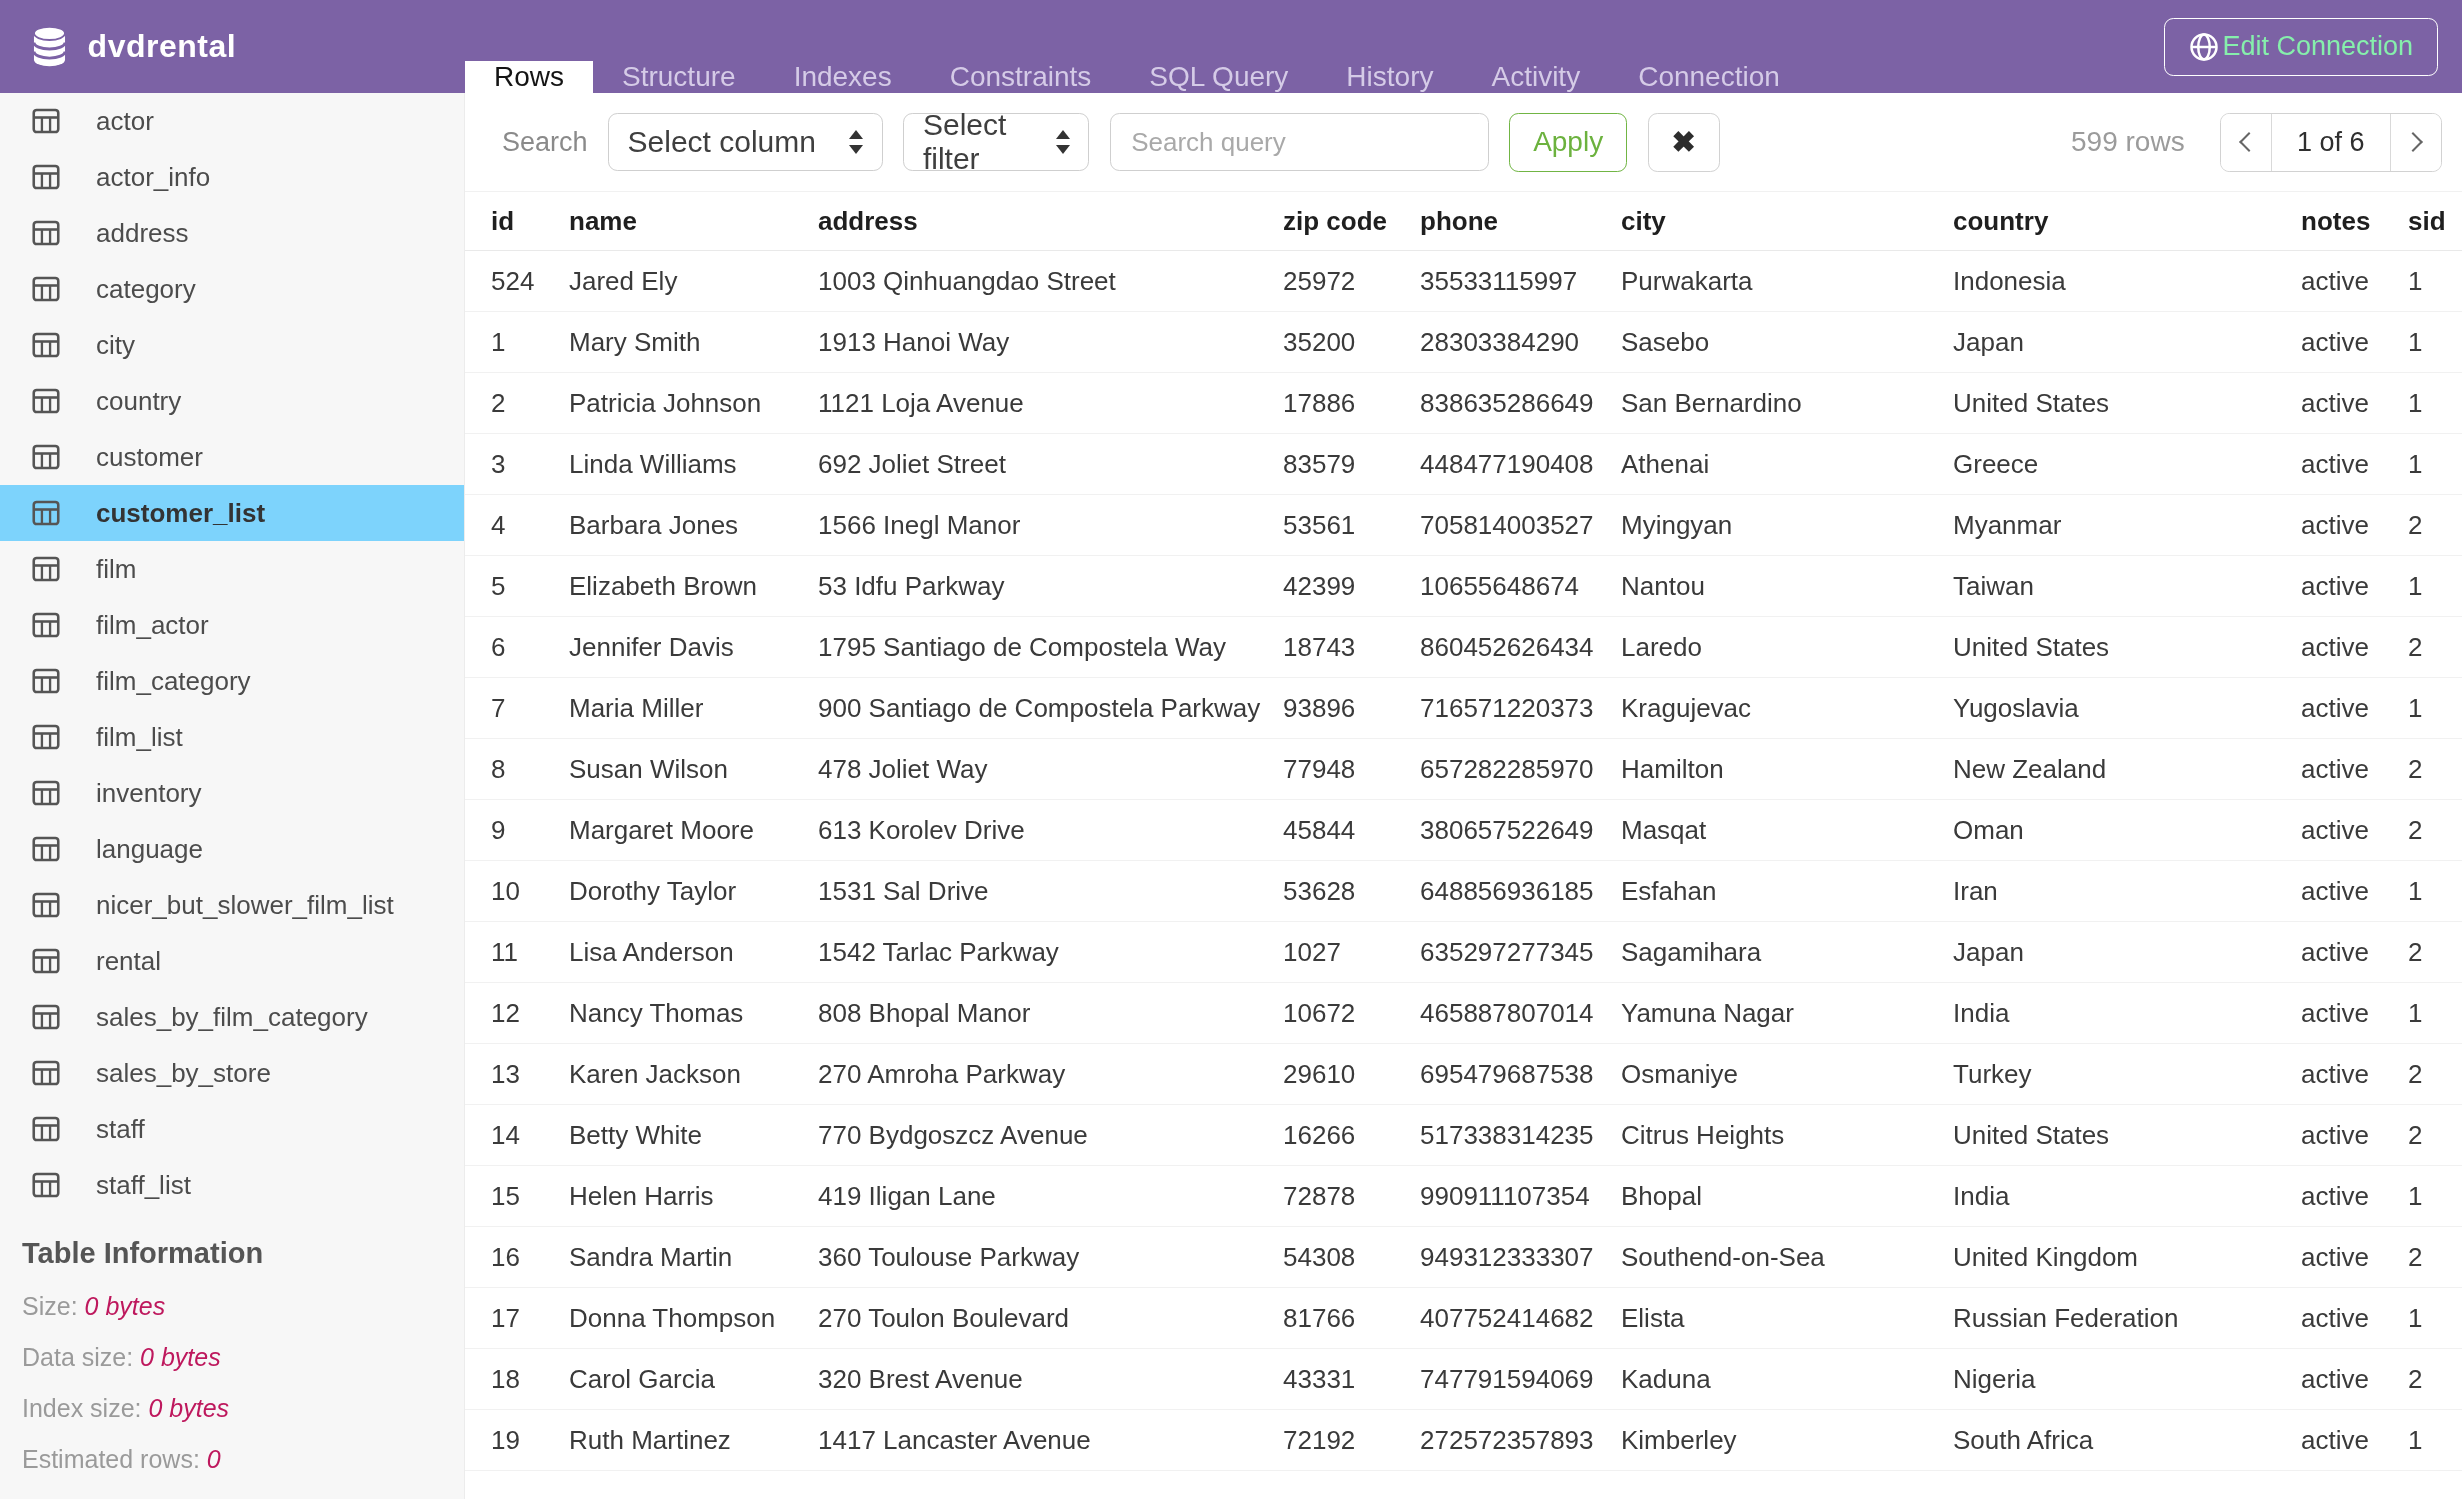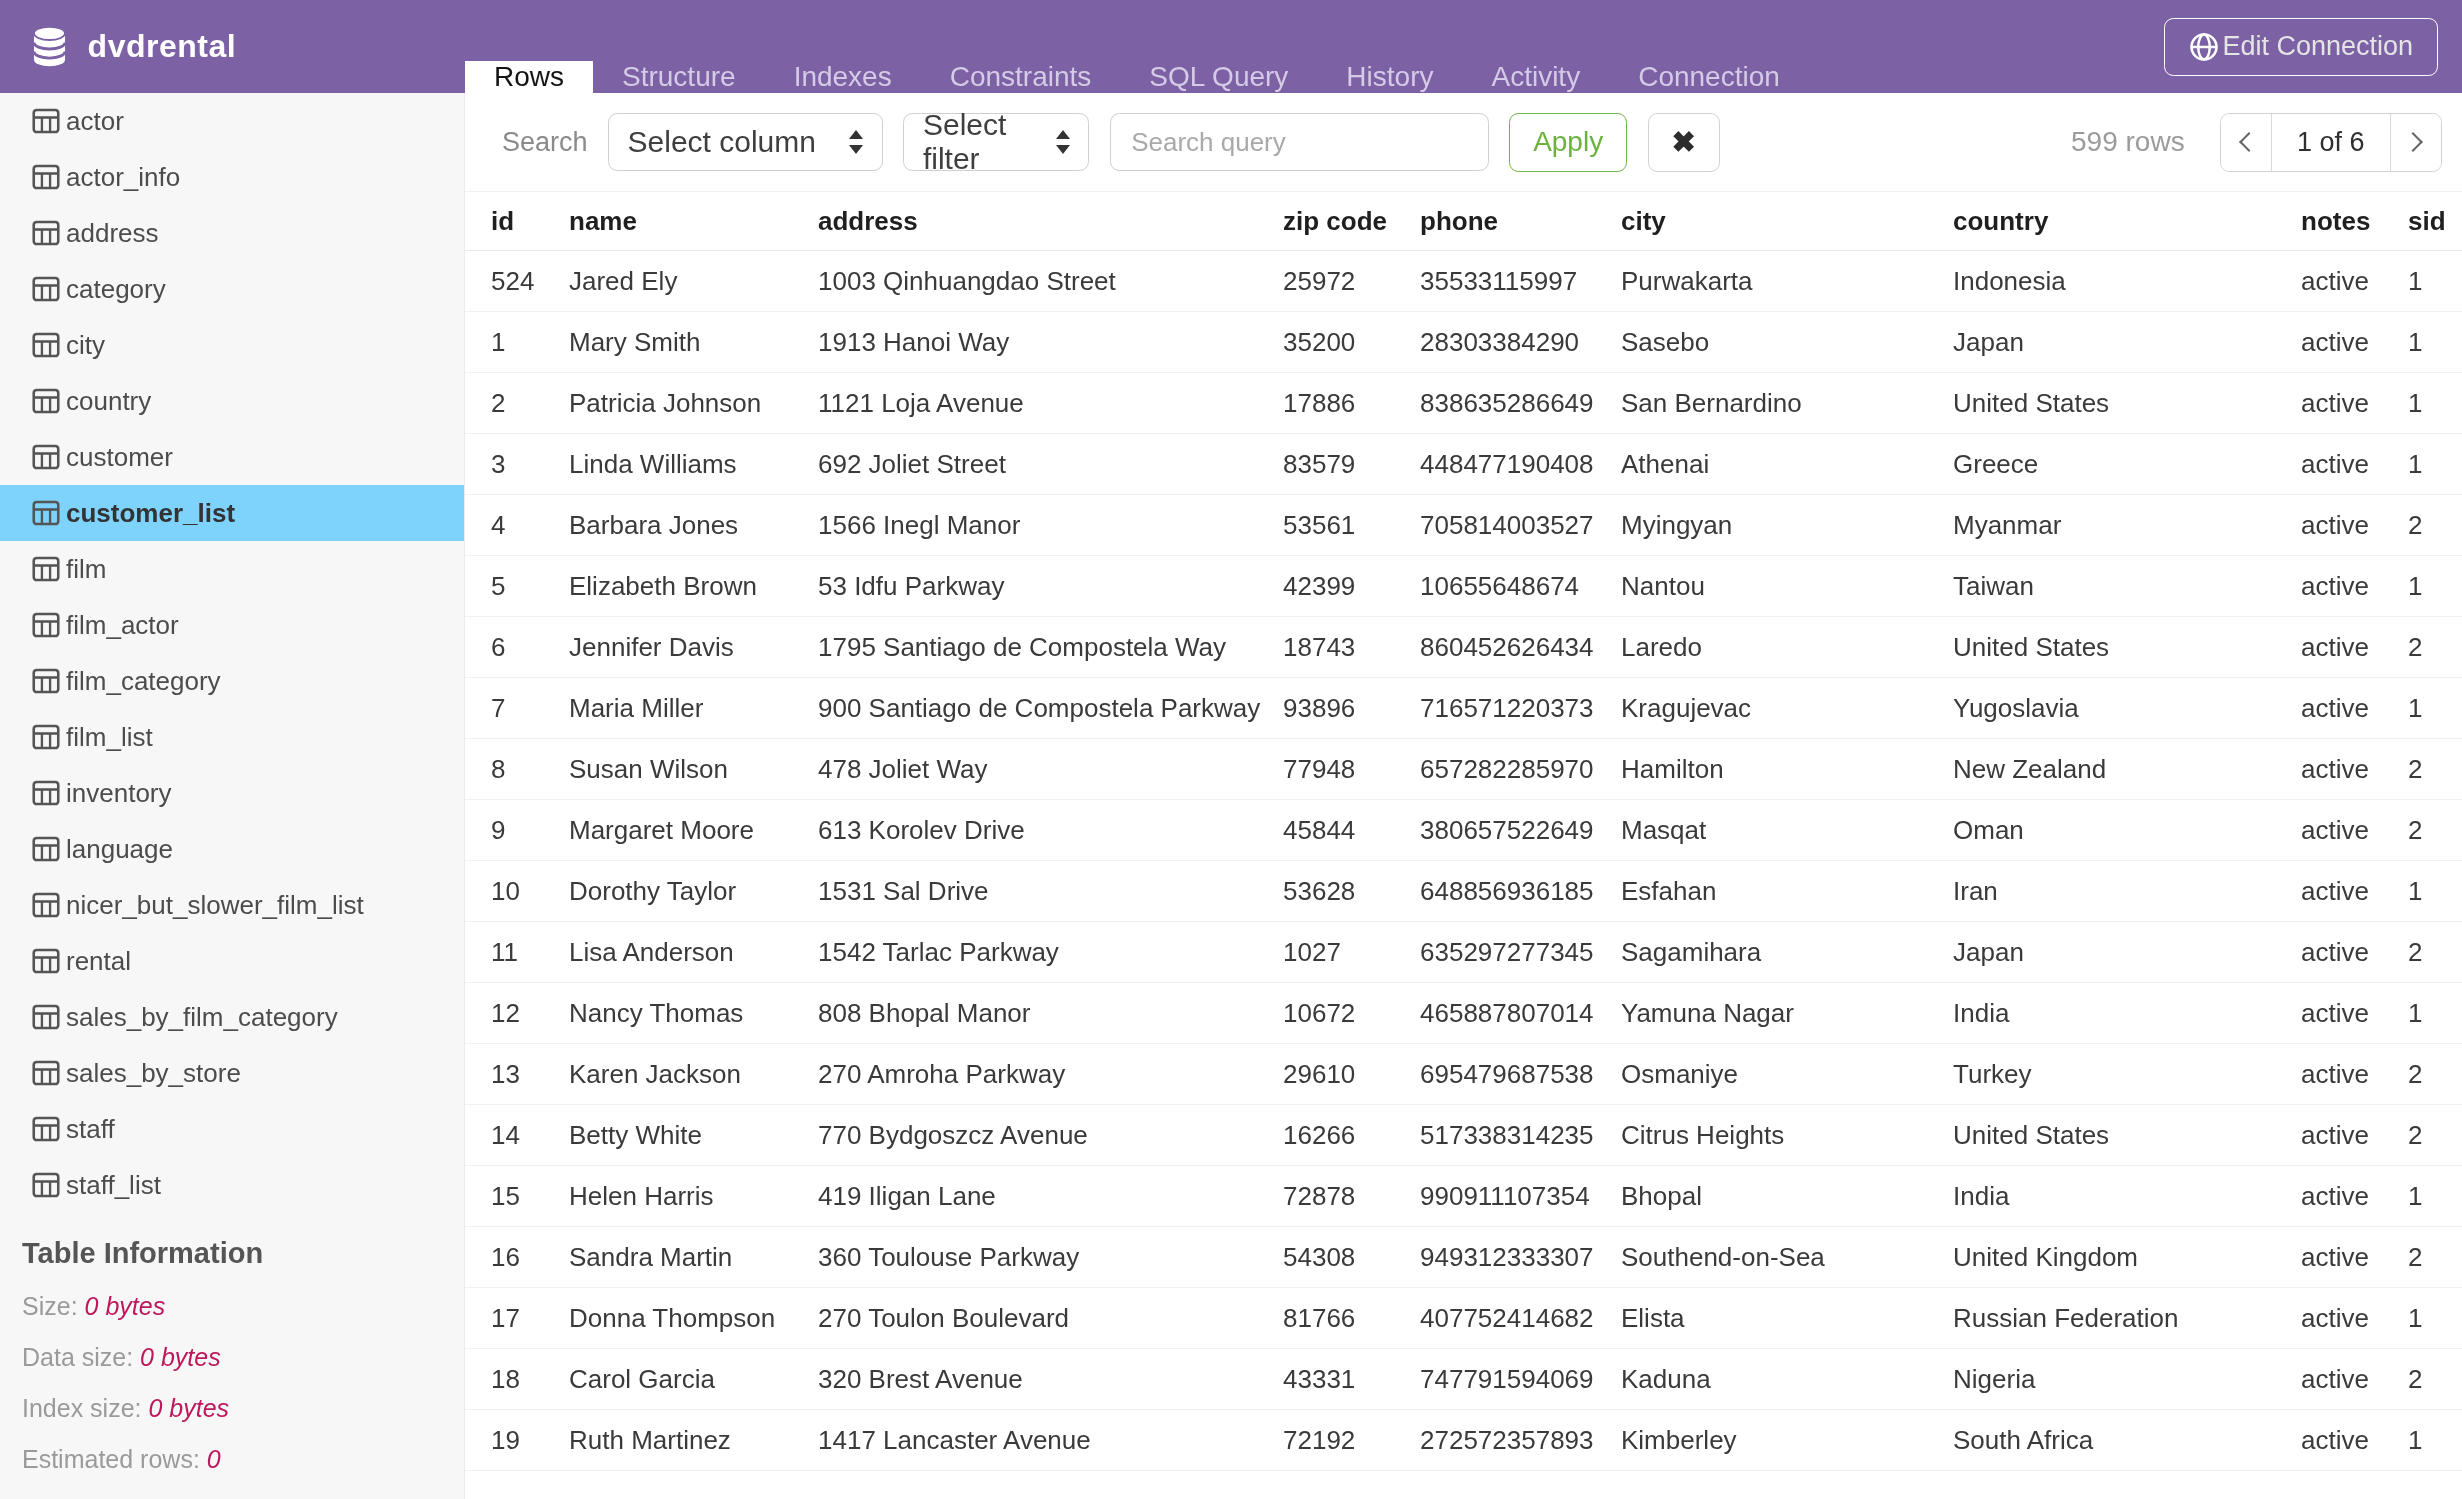--- a/index.html
+++ b/index.html
@@ -25,33 +25,33 @@
   .tabs { display:flex; align-items:flex-end; }
   .tab {
     display:flex; align-items:center; padding:0 29px;
     font-size:28px; color:#d5cbe7; cursor:pointer; white-space:nowrap;
   }
   .tab.active { background:#fff; color:#141414; }
   .edit-conn {
     margin-left:auto; align-self:center; margin-right:24px;
     display:flex; align-items:center; gap:3px;
     background:transparent; border:1.9px solid #fff; border-radius:9.3px;
-    color:#e5e5e5; font-size:27px; padding:0 24px; height:58px; cursor:pointer;
+    color:#86efac; font-size:27px; padding:0 24px; height:58px; cursor:pointer;
     font-family:inherit;
   }
   .edit-conn svg { width:30px; height:30px; }
 
   
   aside {
     position:absolute; top:93px; left:0; bottom:0; width:465px;
     background:#f7f7f7; border-right:0.9px solid #ececec; overflow:hidden;
   }
   .table-list { list-style:none; margin:0; padding:0; }
   .table-item {
-    height:56px; display:flex; align-items:center; gap:6px;
+    height:56px; display:flex; align-items:center; gap:36px;
     padding-left:32px; font-size:26px; color:#4c4c4c; cursor:pointer;
     white-space:nowrap;
   }
   .table-item.selected { background:#7dd3fc; font-weight:bold; color:#333; }
   .table-item svg { width:28px; height:26px; flex:0 0 28px; }
   .info-heading {
     margin:24px 0 0 22px; font-size:29px; font-weight:bold; color:#555;
   }
   .info-line { margin:22px 0 0 22px; font-size:25px; color:#9a9a9a; }
   .info-line .val { color:#be185d;font-style:italic; }

